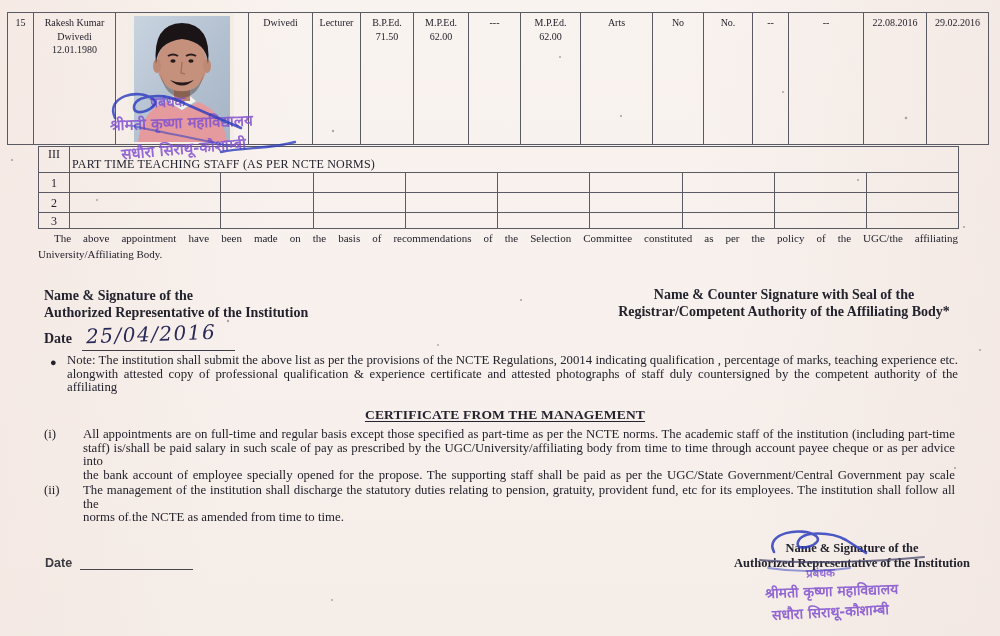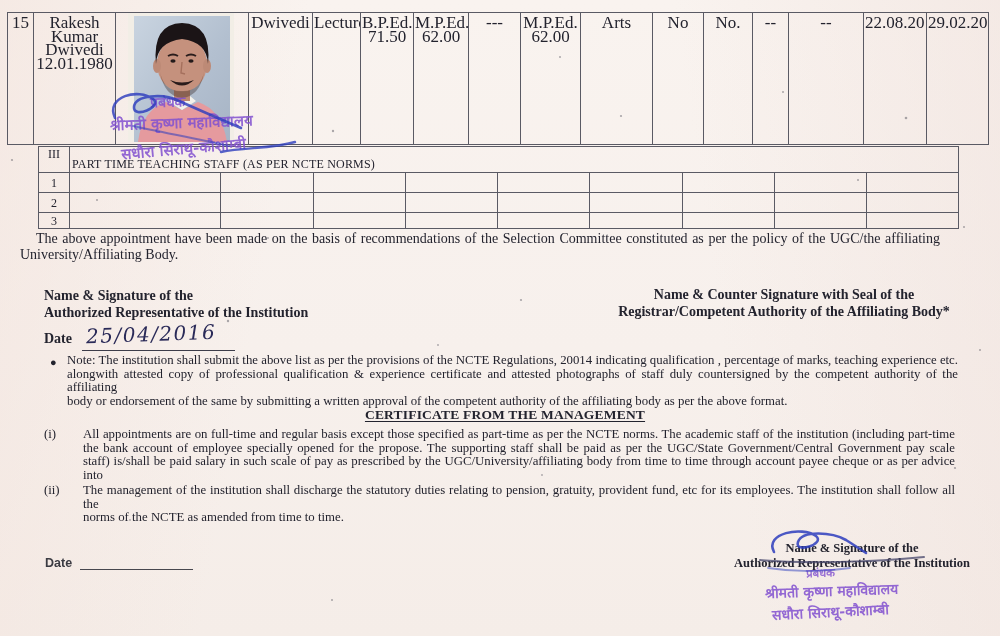--- a/index.html
+++ b/index.html
@@ -9,38 +9,38 @@
       linear-gradient(100deg, rgba(242,226,219,.55), rgba(250,246,243,0) 28%),
       linear-gradient(262deg, rgba(238,222,217,.45), rgba(250,246,243,0) 30%),
       linear-gradient(180deg, #f9f3ef 0%, #f7f0ec 55%, #f5ede8 100%);
     font-family:"Liberation Serif", serif;
     color:#23232e;
   }
 
   
   .staff-table { position:absolute; left:7px; top:12px; width:981px; border-collapse:collapse; table-layout:fixed; }
   .staff-table td { border:1px solid #5a5a64; vertical-align:top; text-align:center;
-                    font-size:17px; line-height:13.5px; padding:3px 1px 0; overflow:hidden; }
+                    font-size:10px; line-height:13.5px; padding:3px 1px 0; overflow:hidden; }
   .staff-table tr { height:132px; }
   .photo-cell { position:relative; padding:0 !important; }
   .photo { position:absolute; left:12px; top:-1px; width:106px; height:130px; }
 
   
   .pt-table { position:absolute; left:38px; top:146px; width:920px; border-collapse:collapse; table-layout:fixed; }
   .pt-table td { border:1px solid #5a5a64; font-size:12px; padding:0 2px; }
   .pt-hrow { height:26px; }
   .pt-row1, .pt-row2 { height:20px; }
   .pt-row3 { height:16px; }
   .pt-label { text-align:center; vertical-align:top; font-size:12.5px; padding-top:1px; }
   .pt-title { font-weight:normal; font-size:12.3px; vertical-align:bottom; padding:0 0 2px 13px; letter-spacing:.2px; }
   .pt-serial { text-align:center; font-size:12px; line-height:12px; }
 
   
   .jline { text-align:justify; text-align-last:justify; }
-  .para-selection { position:absolute; left:20px; top:231px; width:920px; font-size:14px; line-height:15.5px; }
+  .para-selection { position:absolute; left:38px; top:231px; width:920px; font-size:11px; line-height:15.5px; }
   .indent1 { text-indent:16px; }
 
   .sig-left  { position:absolute; left:44px;  top:287px; font-weight:bold; font-size:14px; line-height:17px; }
   .sig-right { position:absolute; left:598px; top:287px; width:372px; font-weight:bold; font-size:14px; line-height:16.5px; text-align:center; }
 
   .date-label { position:absolute; left:44px; top:331px; font-weight:bold; font-size:14px; }
   .hand-date  { position:absolute; left:86px; top:322px; font-family:"DejaVu Serif", serif; font-style:italic;
                 font-size:20px; color:#2a2a58; transform:rotate(-2deg); letter-spacing:1.5px; }
   .date-underline { position:absolute; left:82px; top:328px; width:153px; height:22px; border-bottom:1.6px solid #3d3d4a; }
 
@@ -233,31 +233,30 @@
   </div>
 
   <div class="date-label">Date</div>
   <div class="date-underline"></div>
   <div class="hand-date">25/04/2016</div>
 
   <div class="note">
     <span class="note-bullet">●</span>
     <div class="jline">Note: The institution shall submit the above list as per the provisions of the NCTE Regulations, 20014 indicating qualification , percentage of marks, teaching experience etc.</div>
     <div class="jline">alongwith attested copy of professional qualification  &amp; experience certificate and attested photographs of staff duly countersigned by the competent authority of the affiliating</div>
-    <div>body or endorsement of the same by submitting a written approval of the competent authority of the affiliating body as per the above format.</div>
   </div>
 
   <div class="cert-head">CERTIFICATE FROM THE MANAGEMENT</div>
 
   <div class="cert-item cert-item-i">
     <span class="cert-marker">(i)</span>
     <div class="cert-text">
       <div class="jline">All appointments are on full-time and regular basis except those specified as part-time as per the NCTE norms. The academic staff of the institution (including part-time</div>
+      <div class="jline">staff) is/shall be  paid salary in such scale of pay as prescribed by the UGC/University/affiliating body from time to time through account payee cheque or as per advice into</div>
       <div class="jline">the bank account of employee specially opened for the propose.  The supporting staff shall be paid as per the UGC/State Government/Central Government pay scale</div>
-      <div class="jline">staff) is/shall be  paid salary in such scale of pay as prescribed by the UGC/University/affiliating body from time to time through account payee cheque or as per advice into</div>
     </div>
   </div>
 
   <div class="cert-item cert-item-ii">
     <span class="cert-marker">(ii)</span>
     <div class="cert-text">
       <div class="jline">The management of the institution shall discharge the statutory duties relating to pension, gratuity, provident fund, etc for its employees. The institution shall follow all the</div>
       <div>norms of the NCTE as amended from time to time.</div>
     </div>
   </div>

